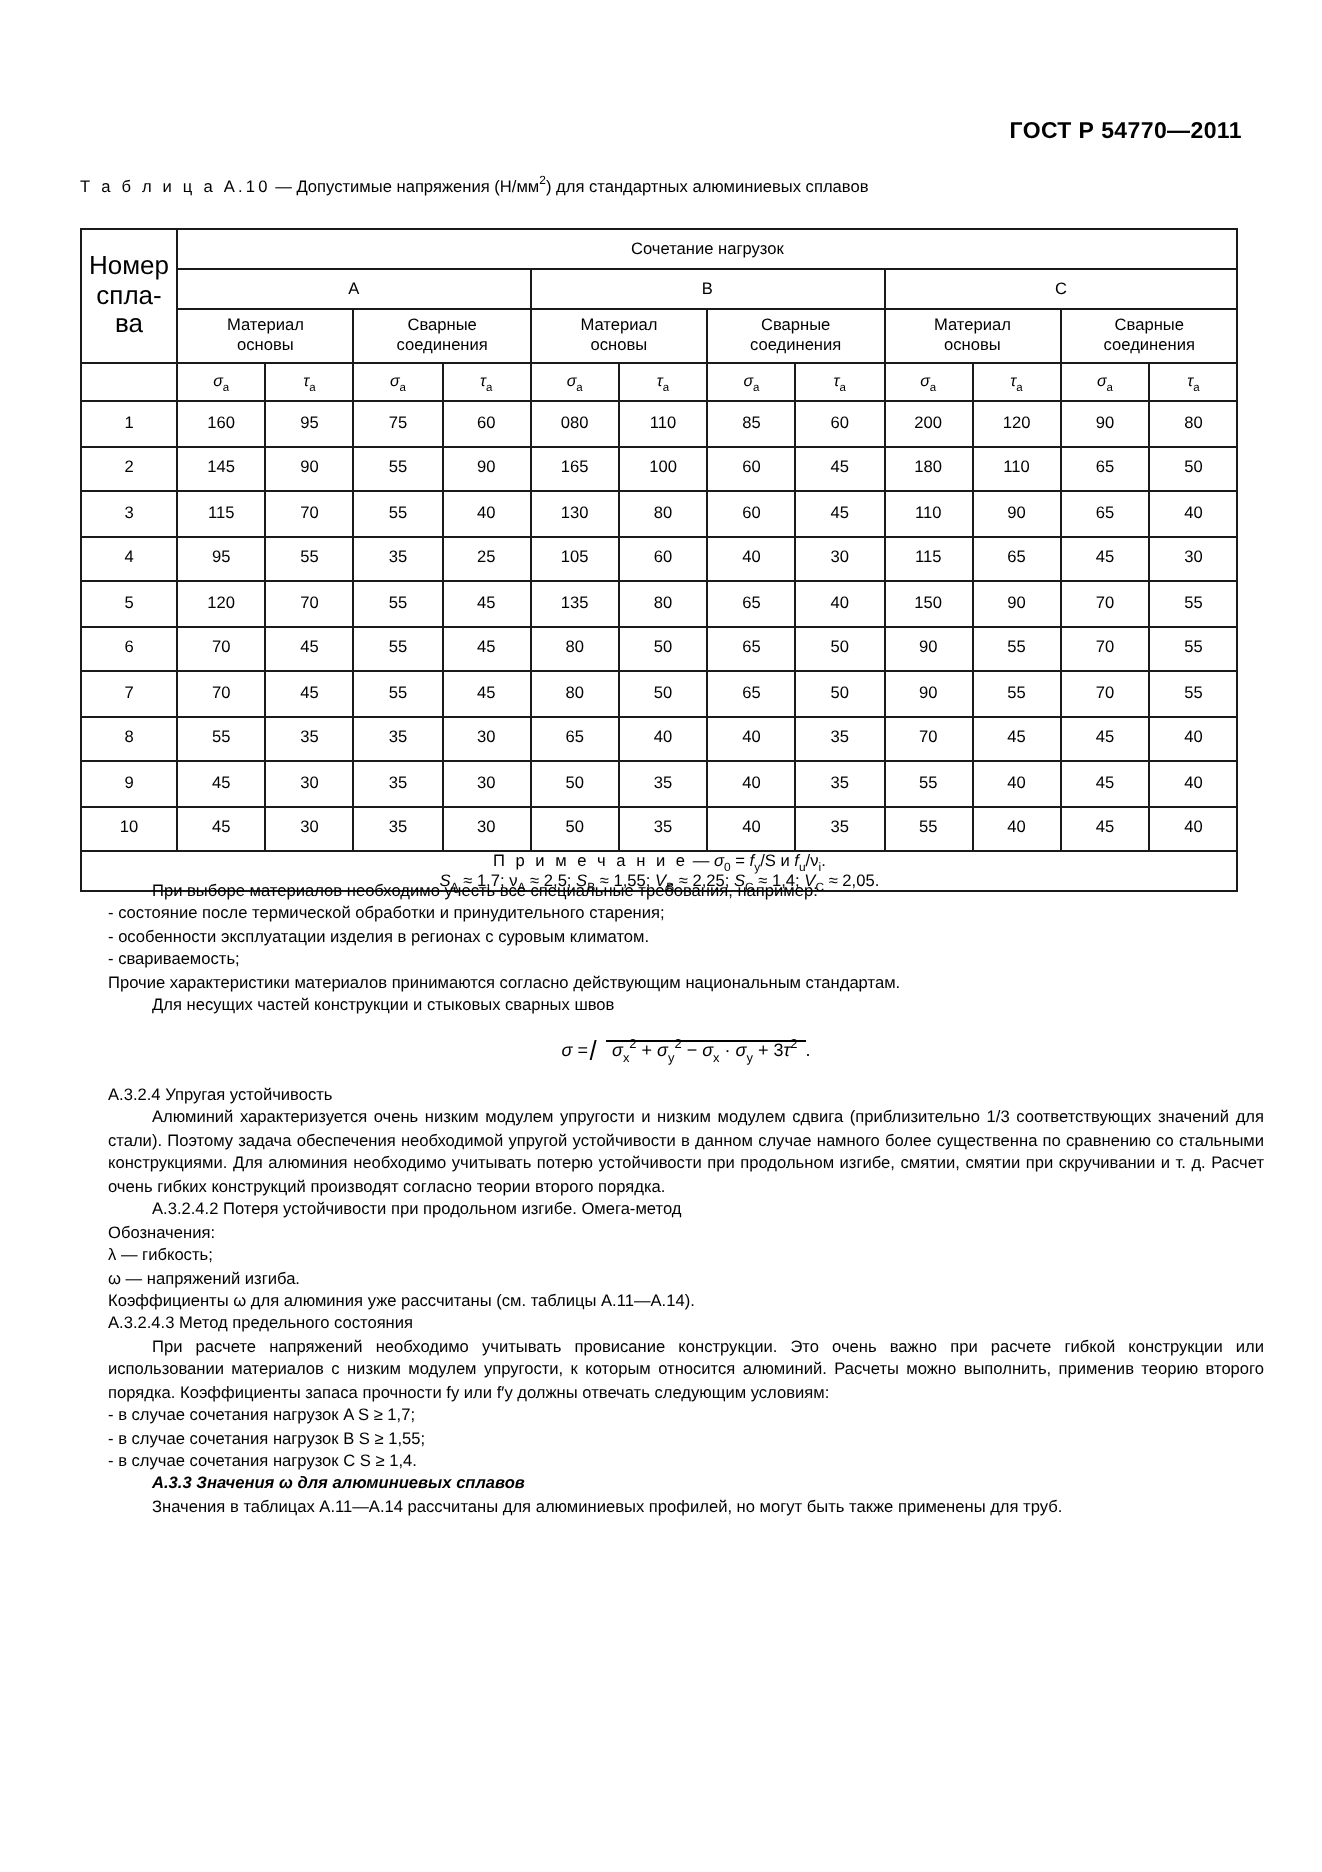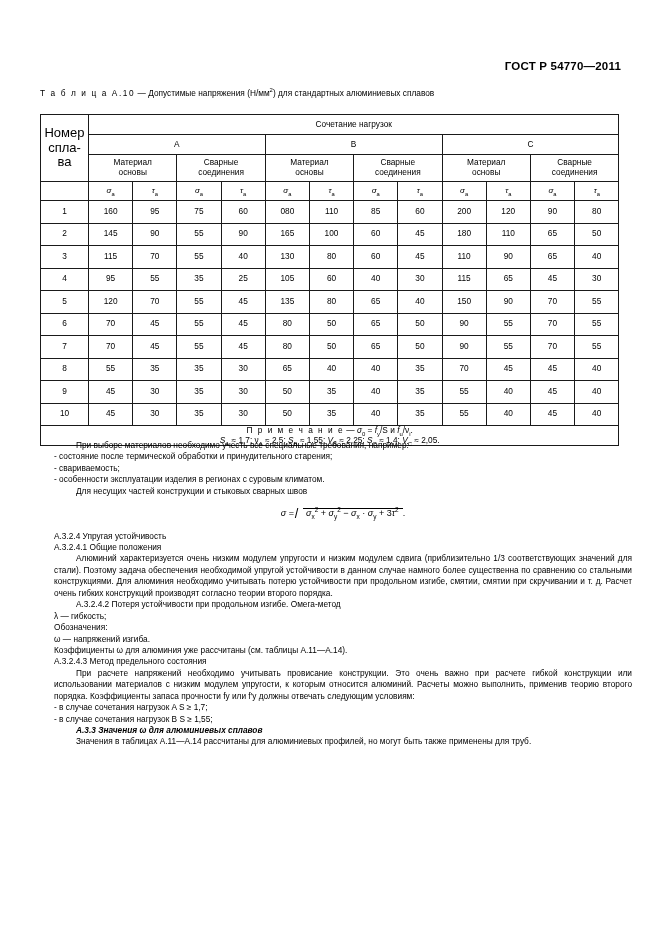--- a/index.html
+++ b/index.html
@@ -332,38 +332,39 @@
             </div>
           </td>
         </tr>
       </tbody>
     </table>
   </div>
 
   <div class="body">
     <p class="ind">При выборе материалов необходимо учесть все специальные требования, например:</p>
     <p class="ind0">- состояние после термической обработки и принудительного старения;</p>
+    <p class="ind0">- особенности эксплуатации изделия в регионах с суровым климатом.</p>
     <p class="ind0">- свариваемость;</p>
-    <p class="ind0">- особенности эксплуатации изделия в регионах с суровым климатом.</p>
+    <p class="ind0">Прочие характеристики материалов принимаются согласно действующим национальным стандартам.</p>
     <p class="ind">Для несущих частей конструкции и стыковых сварных швов</p>
 
     <div class="formula">
       <i class="v">σ</i> =<span class="sqrt"><i class="v">σ</i><sub>x</sub><sup>2</sup> + <i class="v">σ</i><sub>y</sub><sup>2</sup> − <i class="v">σ</i><sub>x</sub> · <i class="v">σ</i><sub>y</sub> + 3<i class="v">τ</i><sup>2</sup></span>.
     </div>
 
     <p class="ind0">А.3.2.4  Упругая устойчивость</p>
-    <p class="ind0">А.3.2.4.1  Общие положения</p>
     <p class="ind">Алюминий характеризуется очень низким модулем упругости и низким модулем сдвига (приблизительно 1/3 соответствующих значений для стали). Поэтому задача обеспечения необходимой упругой устойчивости в данном случае намного более существенна по сравнению со стальными конструкциями. Для алюминия необходимо учитывать потерю устойчивости при продольном изгибе, смятии, смятии при скручивании и т. д. Расчет очень гибких конструкций производят согласно теории второго порядка.</p>
     <p class="ind">А.3.2.4.2  Потеря устойчивости при продольном изгибе. Омега-метод</p>
+    <p class="ind0">Обозначения:</p>
     <p class="ind0">λ — гибкость;</p>
-    <p class="ind0">Обозначения:</p>
     <p class="ind0">ω — напряжений изгиба.</p>
     <p class="ind0">Коэффициенты ω для алюминия уже рассчитаны (см. таблицы А.11—А.14).</p>
     <p class="ind0">А.3.2.4.3  Метод предельного состояния</p>
     <p class="ind">При расчете напряжений необходимо учитывать провисание конструкции. Это очень важно при расчете гибкой конструкции или использовании материалов с низким модулем упругости, к которым относится алюминий. Расчеты можно выполнить, применив теорию второго порядка. Коэффициенты запаса прочности fy или f′y должны отвечать следующим условиям:</p>
     <p class="dash-item">- в случае сочетания нагрузок A S ≥ 1,7;</p>
     <p class="dash-item">- в случае сочетания нагрузок B S ≥ 1,55;</p>
+    <p class="dash-item">- в случае сочетания нагрузок C S ≥ 1,4.</p>
     <p class="ind hd">А.3.3  Значения ω для алюминиевых сплавов</p>
     <p class="ind">Значения в таблицах А.11—А.14 рассчитаны для алюминиевых профилей, но могут быть также применены для труб.</p>
   </div>
 
   <div class="pageno">49</div>
 </div>
 
 </body></html>

